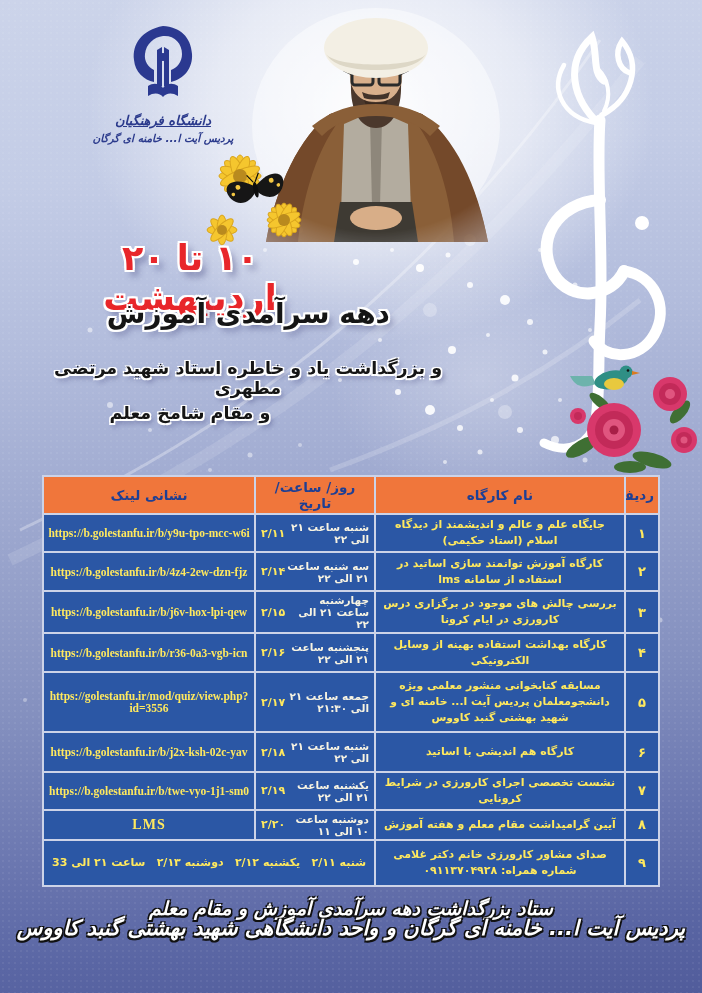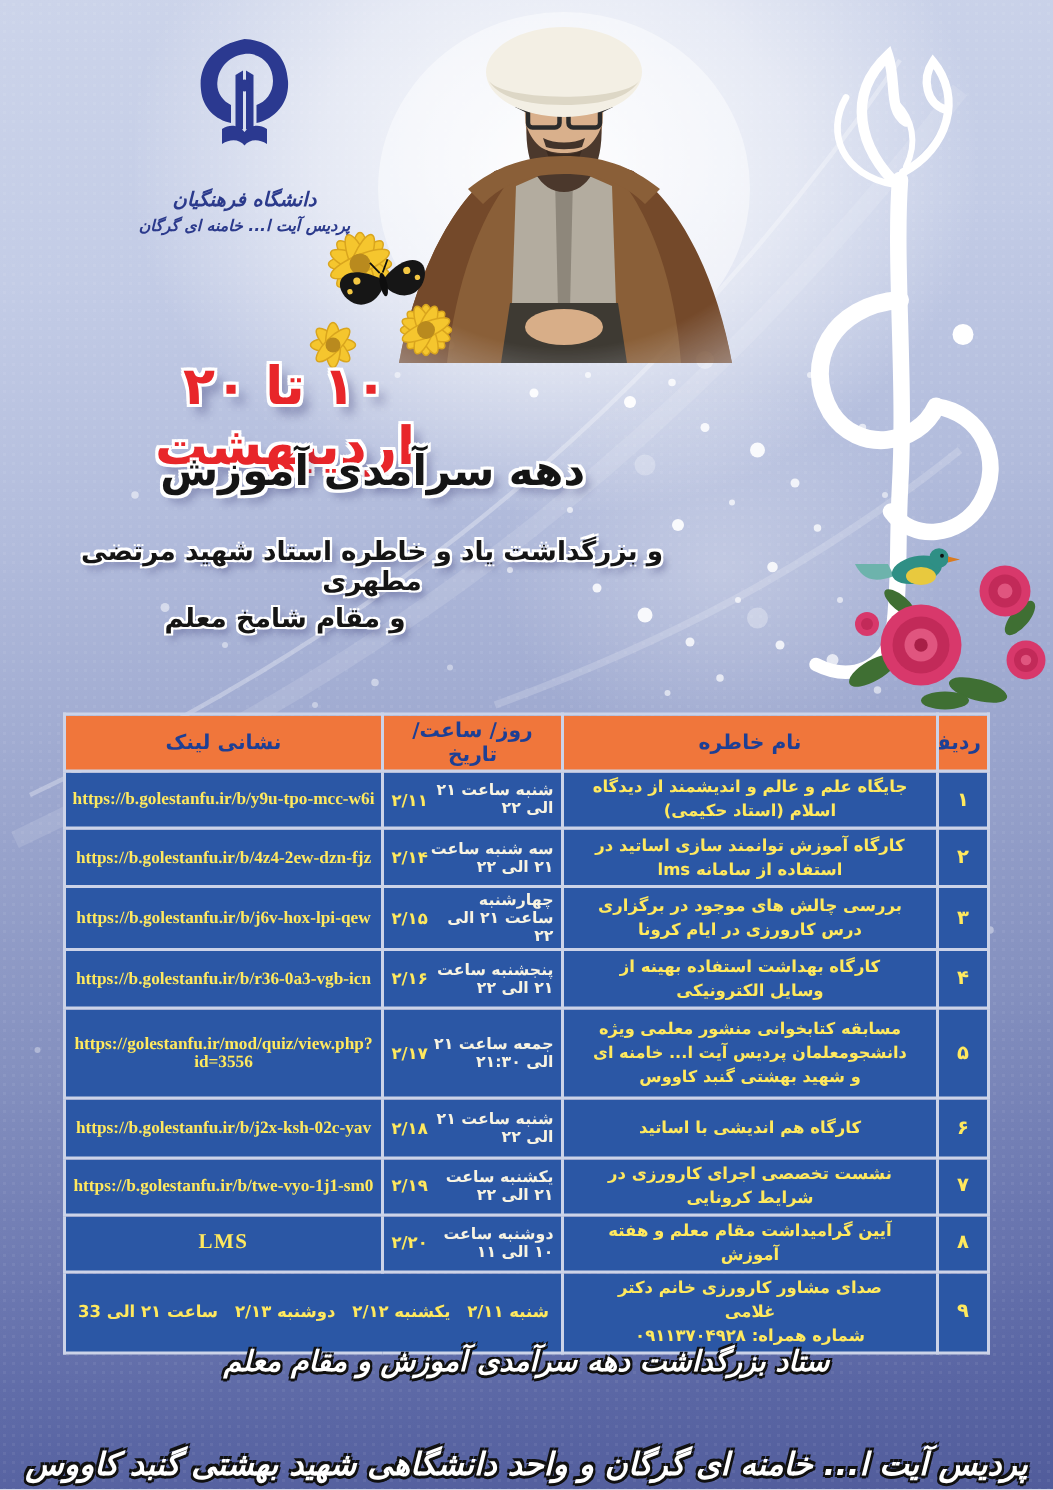--- a/index.html
+++ b/index.html
@@ -13,21 +13,21 @@
     background:radial-gradient(ellipse at 50% 45%,rgba(255,255,255,.95) 0%,rgba(255,255,255,.55) 40%,rgba(255,255,255,0) 72%);}
   .glow-mid{position:absolute;left:330px;top:250px;width:300px;height:260px;
     background:radial-gradient(ellipse,rgba(255,255,255,.28) 0%,rgba(255,255,255,0) 70%);}
   .decor-svg{position:absolute;left:0;top:0;}
   
   .photo{position:absolute;left:252px;top:6px;width:248px;height:236px;
     -webkit-mask-image:radial-gradient(ellipse 115% 105% at 50% 38%,#000 55%,transparent 96%);
     mask-image:radial-gradient(ellipse 115% 105% at 50% 38%,#000 55%,transparent 96%);}
   
   .logo{position:absolute;left:88px;top:24px;width:150px;text-align:center;color:#2b3a8c;}
-  .logo .l-org{font-size:13px;font-weight:bold;font-style:italic;margin-top:16px;}
+  .logo .l-org{font-size:13px;font-weight:bold;font-style:italic;margin-top:3px;text-decoration:underline;}
   .logo .l-campus{font-size:10.5px;font-weight:bold;font-style:italic;margin-top:4px;}
   
   .fa{direction:rtl;}
   .t-red{position:absolute;left:55px;top:238px;width:270px;text-align:center;
     font-size:35px;font-weight:bold;color:#e8262a;letter-spacing:0px;
     text-shadow:-2px -2px 0 #fff,2px -2px 0 #fff,-2px 2px 0 #fff,2px 2px 0 #fff,0 -2px 0 #fff,0 2px 0 #fff,-2px 0 0 #fff,2px 0 0 #fff,5px 6px 7px rgba(25,25,90,.4);}
   .t-main{position:absolute;left:100px;top:297px;width:290px;text-align:right;
     font-size:28px;font-weight:bold;color:#151515;
     text-shadow:-2px -2px 0 #fff,2px -2px 0 #fff,-2px 2px 0 #fff,2px 2px 0 #fff,0 -2px 0 #fff,0 2px 0 #fff,-2px 0 0 #fff,2px 0 0 #fff,4px 5px 6px rgba(25,25,90,.35);}
   .t-sub1{position:absolute;left:48px;top:358px;width:400px;text-align:center;
@@ -37,38 +37,38 @@
     font-size:17.5px;font-weight:bold;color:#151515;
     text-shadow:-1.5px -1.5px 0 #fff,1.5px -1.5px 0 #fff,-1.5px 1.5px 0 #fff,1.5px 1.5px 0 #fff,3px 4px 5px rgba(25,25,90,.35);}
   .t-table{position:absolute;left:40px;top:440px;width:600px;text-align:center;
     font-size:15px;font-weight:bold;color:#ffffff;
     text-shadow:-1.5px -1.5px 0 #1f3f94,1.5px -1.5px 0 #1f3f94,-1.5px 1.5px 0 #1f3f94,1.5px 1.5px 0 #1f3f94,0 2px 0 #1f3f94;}
   
   .sched-table{position:absolute;left:42px;top:475px;width:616px;border-collapse:collapse;direction:rtl;table-layout:fixed;}
   .sched-table td,.sched-table th{border:2px solid #ccd3e8;background:#2b57a5;overflow:hidden;}
   .sched-table th{background:#f0763b;color:#1e3f94;font-size:13.5px;font-weight:bold;height:32px;padding:2px 4px;}
   .c-no{width:30px;text-align:center;color:#ffe95e;font-size:13px;font-weight:bold;}
-  .c-name{width:246px;text-align:center;color:#ffe95e;font-size:11px;font-weight:bold;line-height:1.45;padding:2px 18px;}
+  .c-name{width:246px;text-align:center;color:#ffe95e;font-size:11px;font-weight:bold;line-height:1.45;padding:2px 6px;}
   .c-sched{width:116px;padding:2px 5px;font-weight:bold;}
   .c-sched .inner{display:flex;justify-content:space-between;align-items:center;direction:rtl;}
   .c-sched .day{color:#f7f3e2;font-size:10.5px;}
   .c-sched .date{color:#ffe95e;font-size:11px;}
   .c-link{width:208px;text-align:center;direction:ltr;color:#ffe95e;
     font-family:"Liberation Serif","DejaVu Serif",serif;font-weight:bold;font-size:11.5px;padding:2px 3px;}
   .r1{height:38px}.r2{height:39px}.r3{height:39px}.r4{height:39px}.r5{height:60px}
   .r6{height:40px}.r7{height:34px}.r8{height:22px}.r9{height:46px}
   .merged{padding:2px 8px;}
   .merged .inner{display:flex;justify-content:space-between;align-items:center;direction:rtl;color:#ffe95e;font-size:11px;font-weight:bold;}
   .lms{font-size:14px;letter-spacing:1px;}
   .r5 .c-name{line-height:1.5;font-size:10.8px;}
   
   .f-line1{position:absolute;left:0;top:897px;width:100%;text-align:center;
     font-size:19px;font-weight:bold;font-style:italic;color:#fff;
     text-shadow:-1.5px -1.5px 0 #111,1.5px -1.5px 0 #111,-1.5px 1.5px 0 #111,1.5px 1.5px 0 #111,0 2px 0 #111;}
-  .f-line2{position:absolute;left:0;top:964px;width:100%;text-align:center;
+  .f-line2{position:absolute;left:0;top:916px;width:100%;text-align:center;
     font-size:21px;font-weight:bold;font-style:italic;color:#fff;
     text-shadow:-1.5px -1.5px 0 #111,1.5px -1.5px 0 #111,-1.5px 1.5px 0 #111,1.5px 1.5px 0 #111,0 2px 0 #111;}
   .website{position:absolute;left:0;top:961px;height:26px;padding:0 12px 0 10px;
     background:rgba(14,14,18,.92);display:flex;align-items:center;
     font-family:"Liberation Serif","DejaVu Serif",serif;font-style:italic;font-weight:bold;font-size:15px;cursor:pointer;}
   .website .w1{color:#f3ede0;}
   .website .w2{color:#e8762a;}
 </style>
 </head>
 <body>
@@ -278,21 +278,21 @@
   <table class="sched-table">
     <colgroup>
         <col style="width:34px">
         <col style="width:250px">
         <col style="width:120px">
         <col style="width:212px">
       </colgroup>
     <thead>
       <tr>
         <th>ردیف</th>
-        <th>نام خاطره</th>
+        <th>نام کارگاه</th>
         <th>روز/ ساعت/ تاریخ</th>
         <th>نشانی لینک</th>
       </tr>
     </thead>
     <tbody>
       <tr class="r1">
         <td class="c-no">۱</td>
         <td class="c-name">جایگاه علم و عالم و اندیشمند از دیدگاه اسلام (استاد حکیمی)</td>
         <td class="c-sched">
             <div class="inner">

